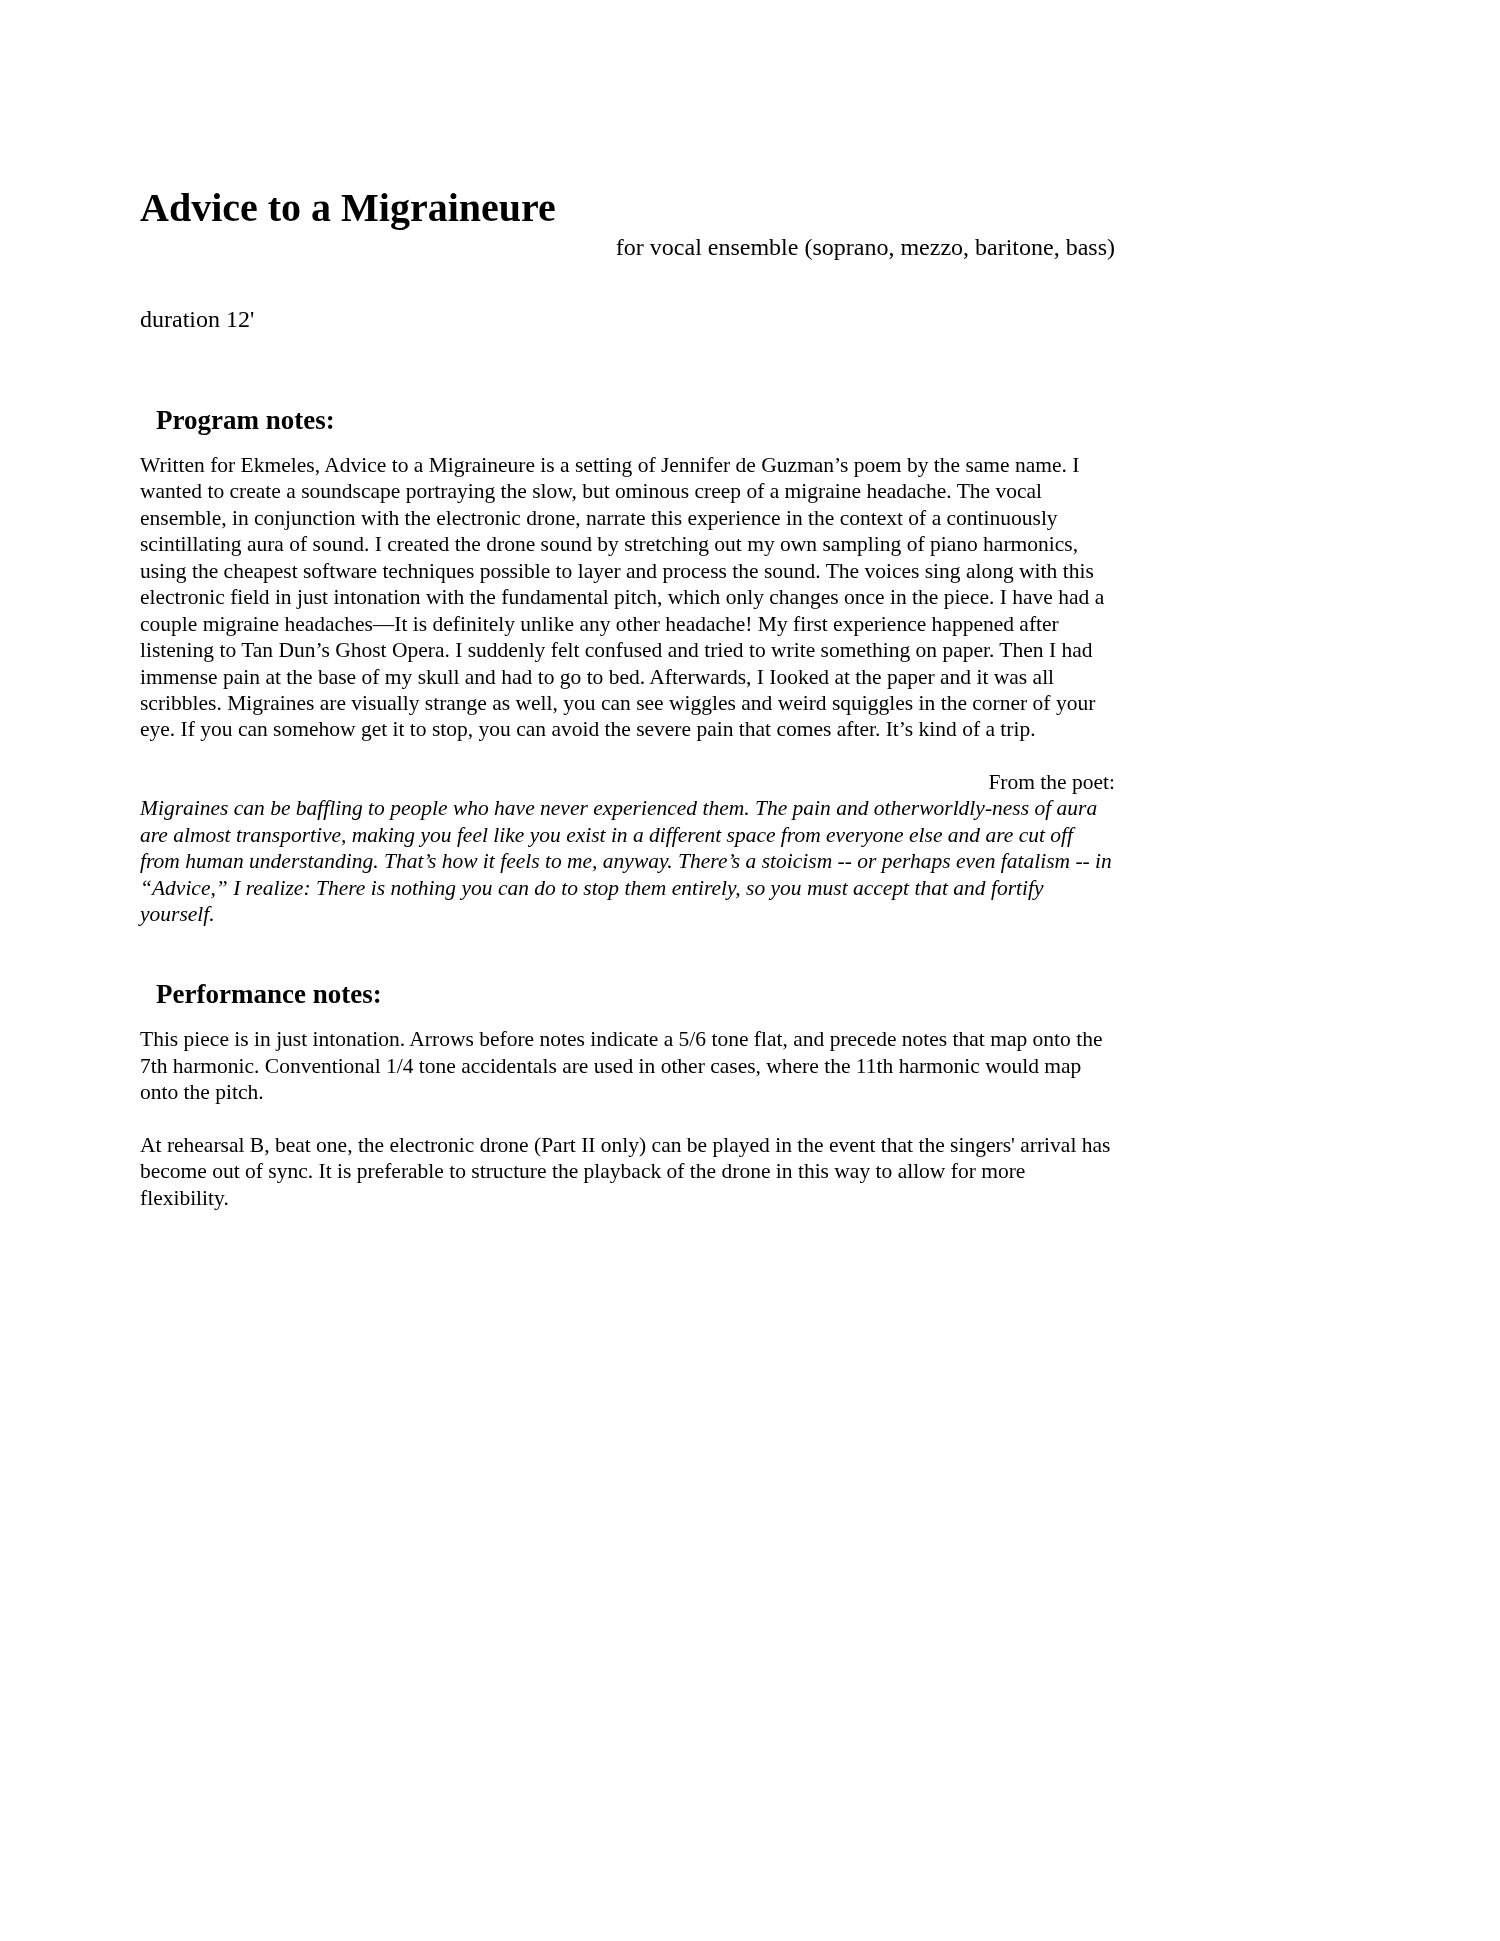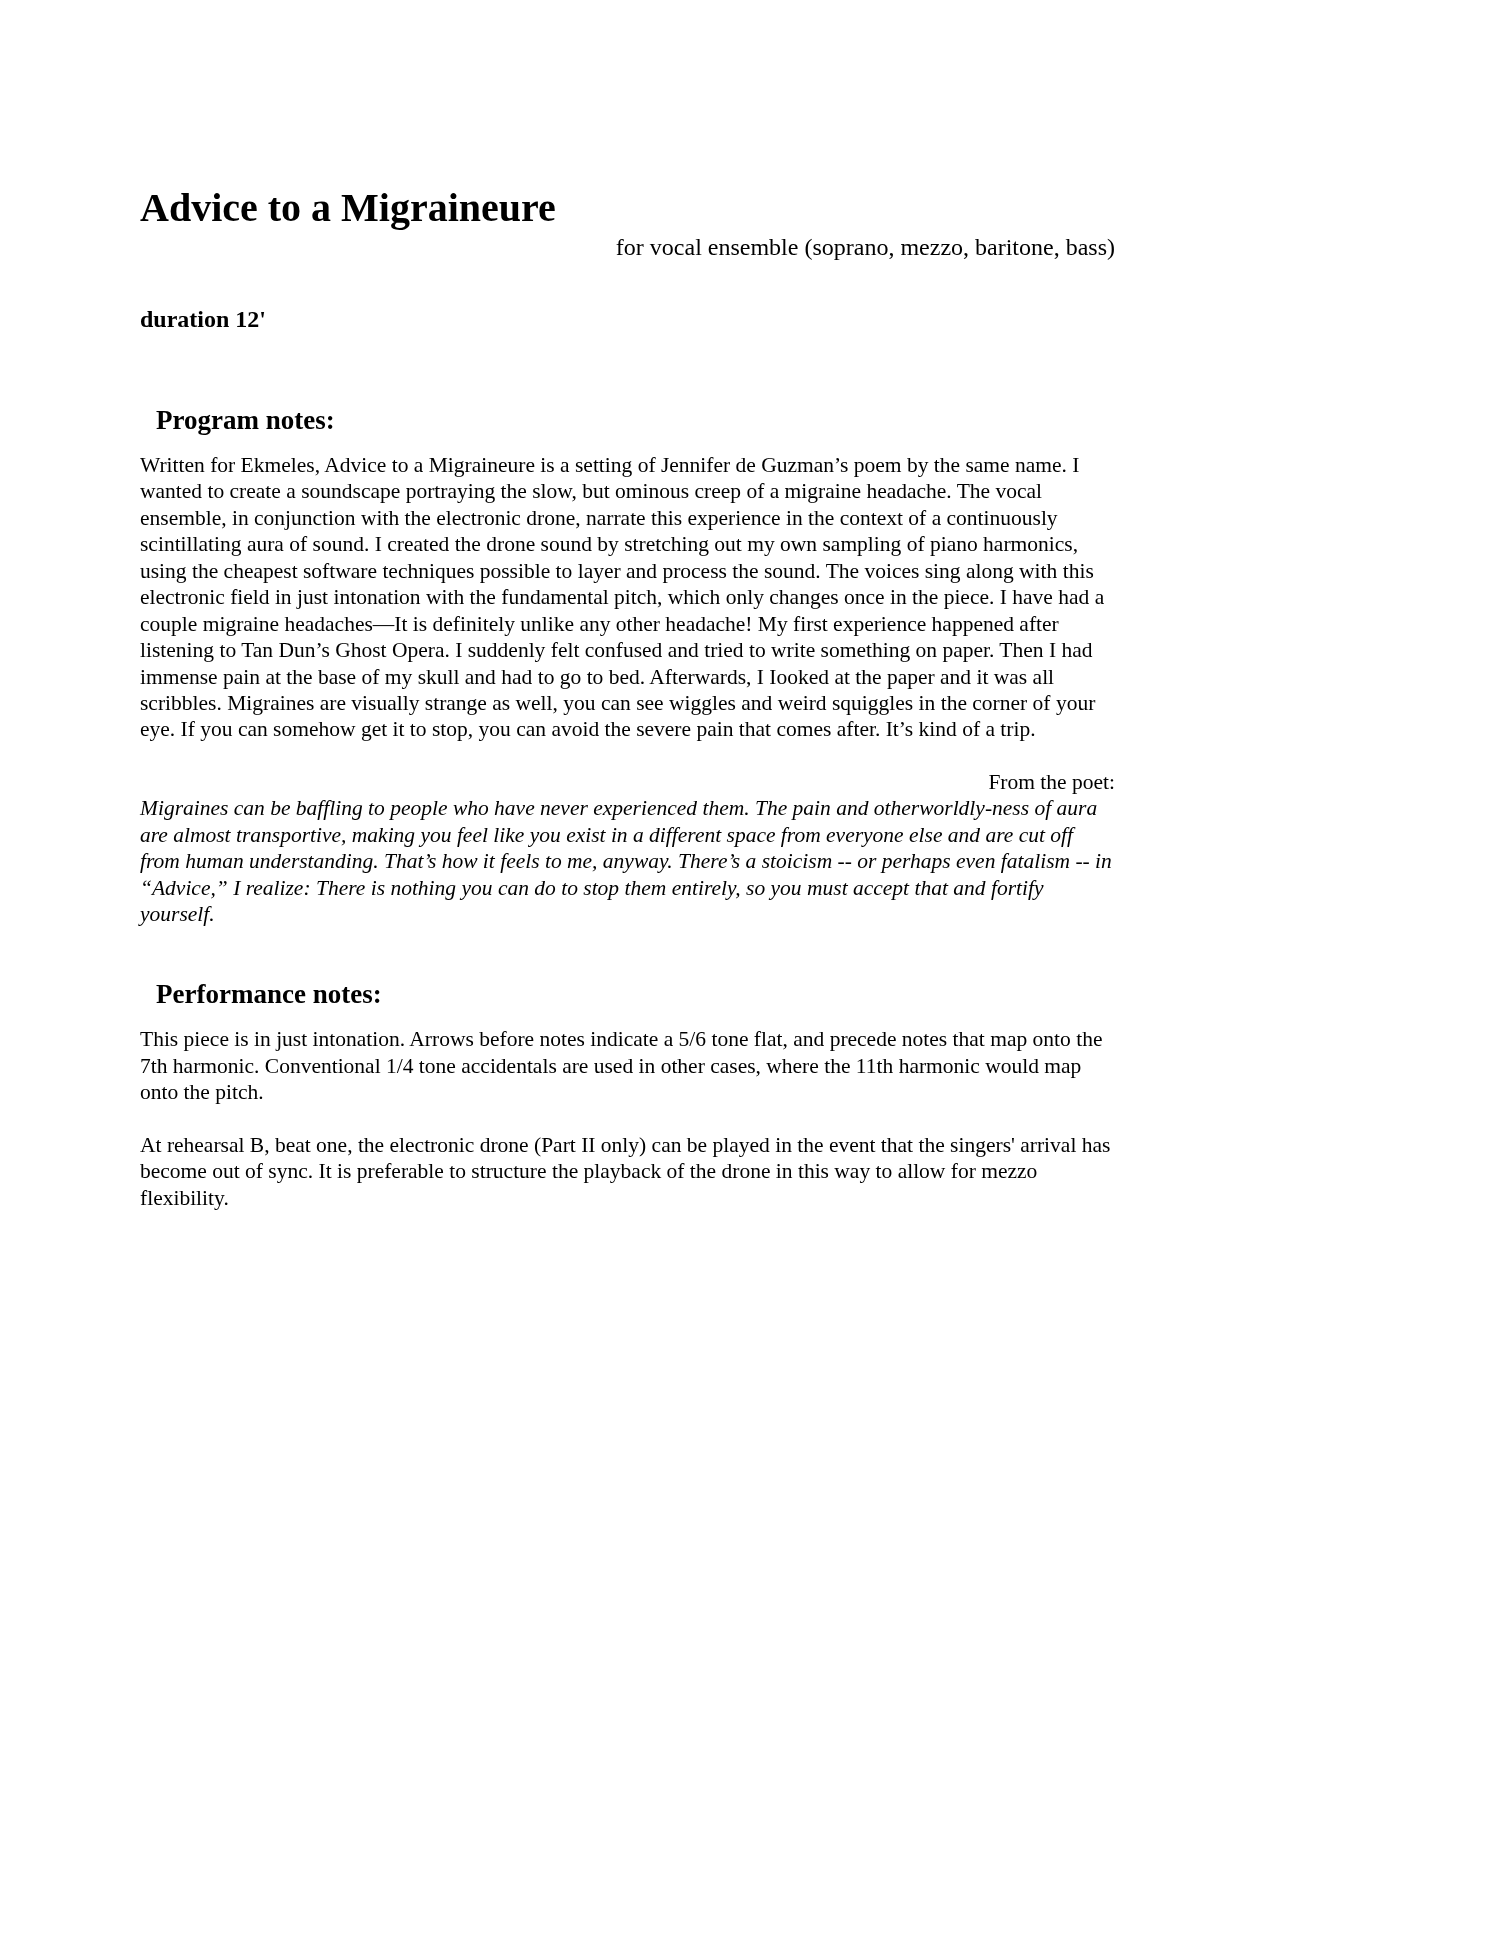--- a/index.html
+++ b/index.html
@@ -35,21 +35,21 @@
     margin: 0;
   }
   .doc-subtitle {
     font-size: 24px;
     line-height: 1.25;
     margin: 2px 0 0 0;
     text-align: right;
   }
   .duration {
     font-size: 24px;
-    font-weight: bold;
+    font-weight: normal;
     margin: 44px 0 0 0;
   }
   .section-heading {
     font-size: 27px;
     font-weight: bold;
     margin: 16px;
   }
   .heading-program {
     margin-top: 72px;
   }
@@ -93,16 +93,16 @@
     <p class="body-text para-gap">Written for Ekmeles, Advice to a Migraineure is a setting of Jennifer de Guzman’s poem by the same name. I wanted to create a soundscape portraying the slow, but ominous creep of a migraine headache. The vocal ensemble, in conjunction with the electronic drone, narrate this experience in the context of a continuously scintillating aura of sound. I created the drone sound by stretching out my own sampling of piano harmonics, using the cheapest software techniques possible to layer and process the sound. The voices sing along with this electronic field in just intonation with the fundamental pitch, which only changes once in the piece. I have had a couple migraine headaches—It is definitely unlike any other headache! My first experience happened after listening to Tan Dun’s Ghost Opera. I suddenly felt confused and tried to write something on paper. Then I had immense pain at the base of my skull and had to go to bed. Afterwards, I Iooked at the paper and it was all scribbles. Migraines are visually strange as well, you can see wiggles and weird squiggles in the corner of your eye. If you can somehow get it to stop, you can avoid the severe pain that comes after. It’s kind of a trip.</p>
 
     <p class="body-text from-poet">From the poet:</p>
 
     <p class="body-text poet-quote">Migraines can be baffling to people who have never experienced them. The pain and otherworldly-ness of aura are almost transportive, making you feel like you exist in a different space from everyone else and are cut off from human understanding. That’s how it feels to me, anyway. There’s a stoicism -- or perhaps even fatalism -- in “Advice,” I realize: There is nothing you can do to stop them entirely, so you must accept that and fortify yourself.</p>
 
     <h2 class="section-heading heading-performance">Performance notes:</h2>
 
     <p class="body-text para-gap">This piece is in just intonation. Arrows before notes indicate a 5/6 tone flat, and precede notes that map onto the 7th harmonic. Conventional 1/4 tone accidentals are used in other cases, where the 11th harmonic would map onto the pitch.</p>
 
-    <p class="body-text line-gap">At rehearsal B, beat one, the electronic drone (Part II only) can be played in the event that the singers' arrival has become out of sync. It is preferable to structure the playback of the drone in this way to allow for mezzo flexibility.</p>
+    <p class="body-text line-gap">At rehearsal B, beat one, the electronic drone (Part II only) can be played in the event that the singers' arrival has become out of sync. It is preferable to structure the playback of the drone in this way to allow for more flexibility.</p>
 
   </div>
 </div>
 
 </body></html>

